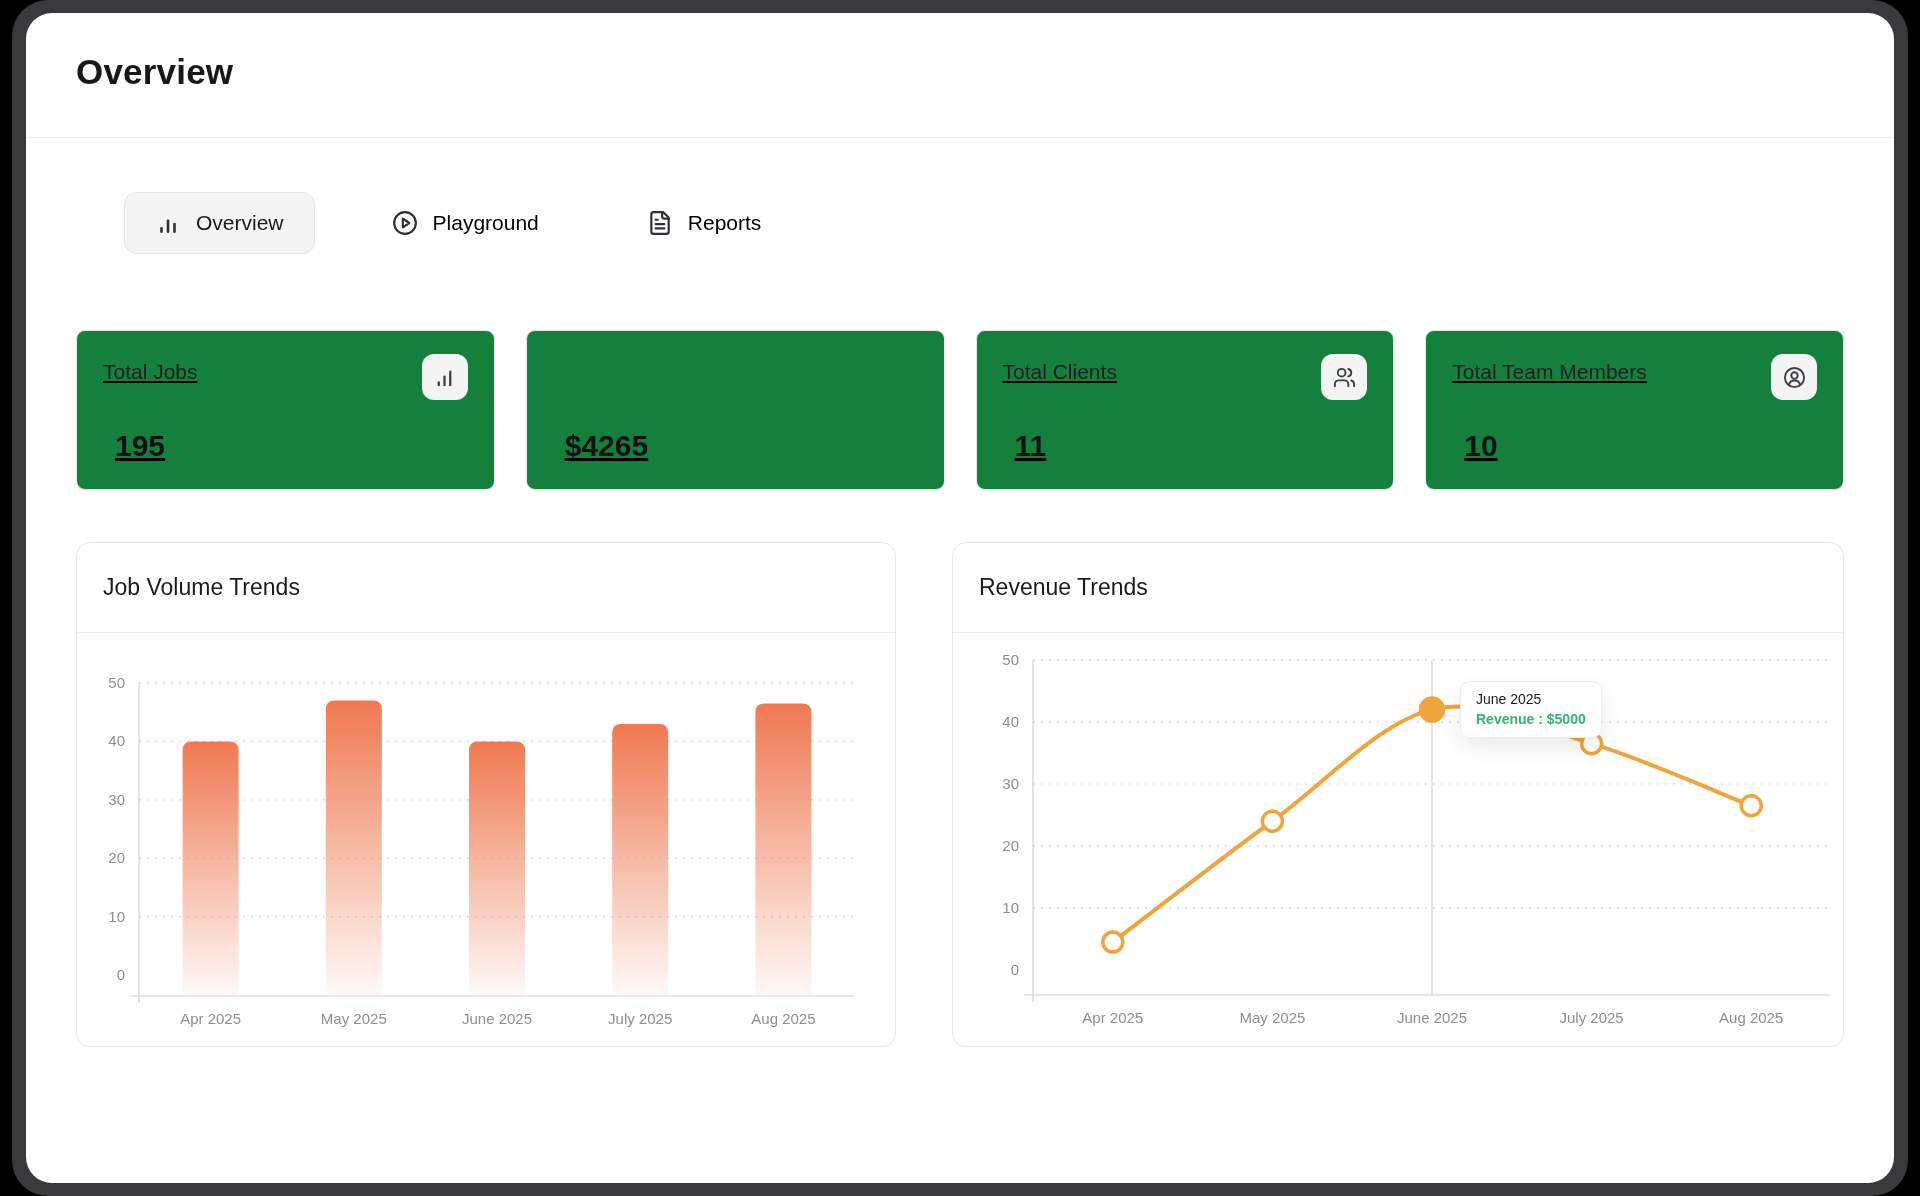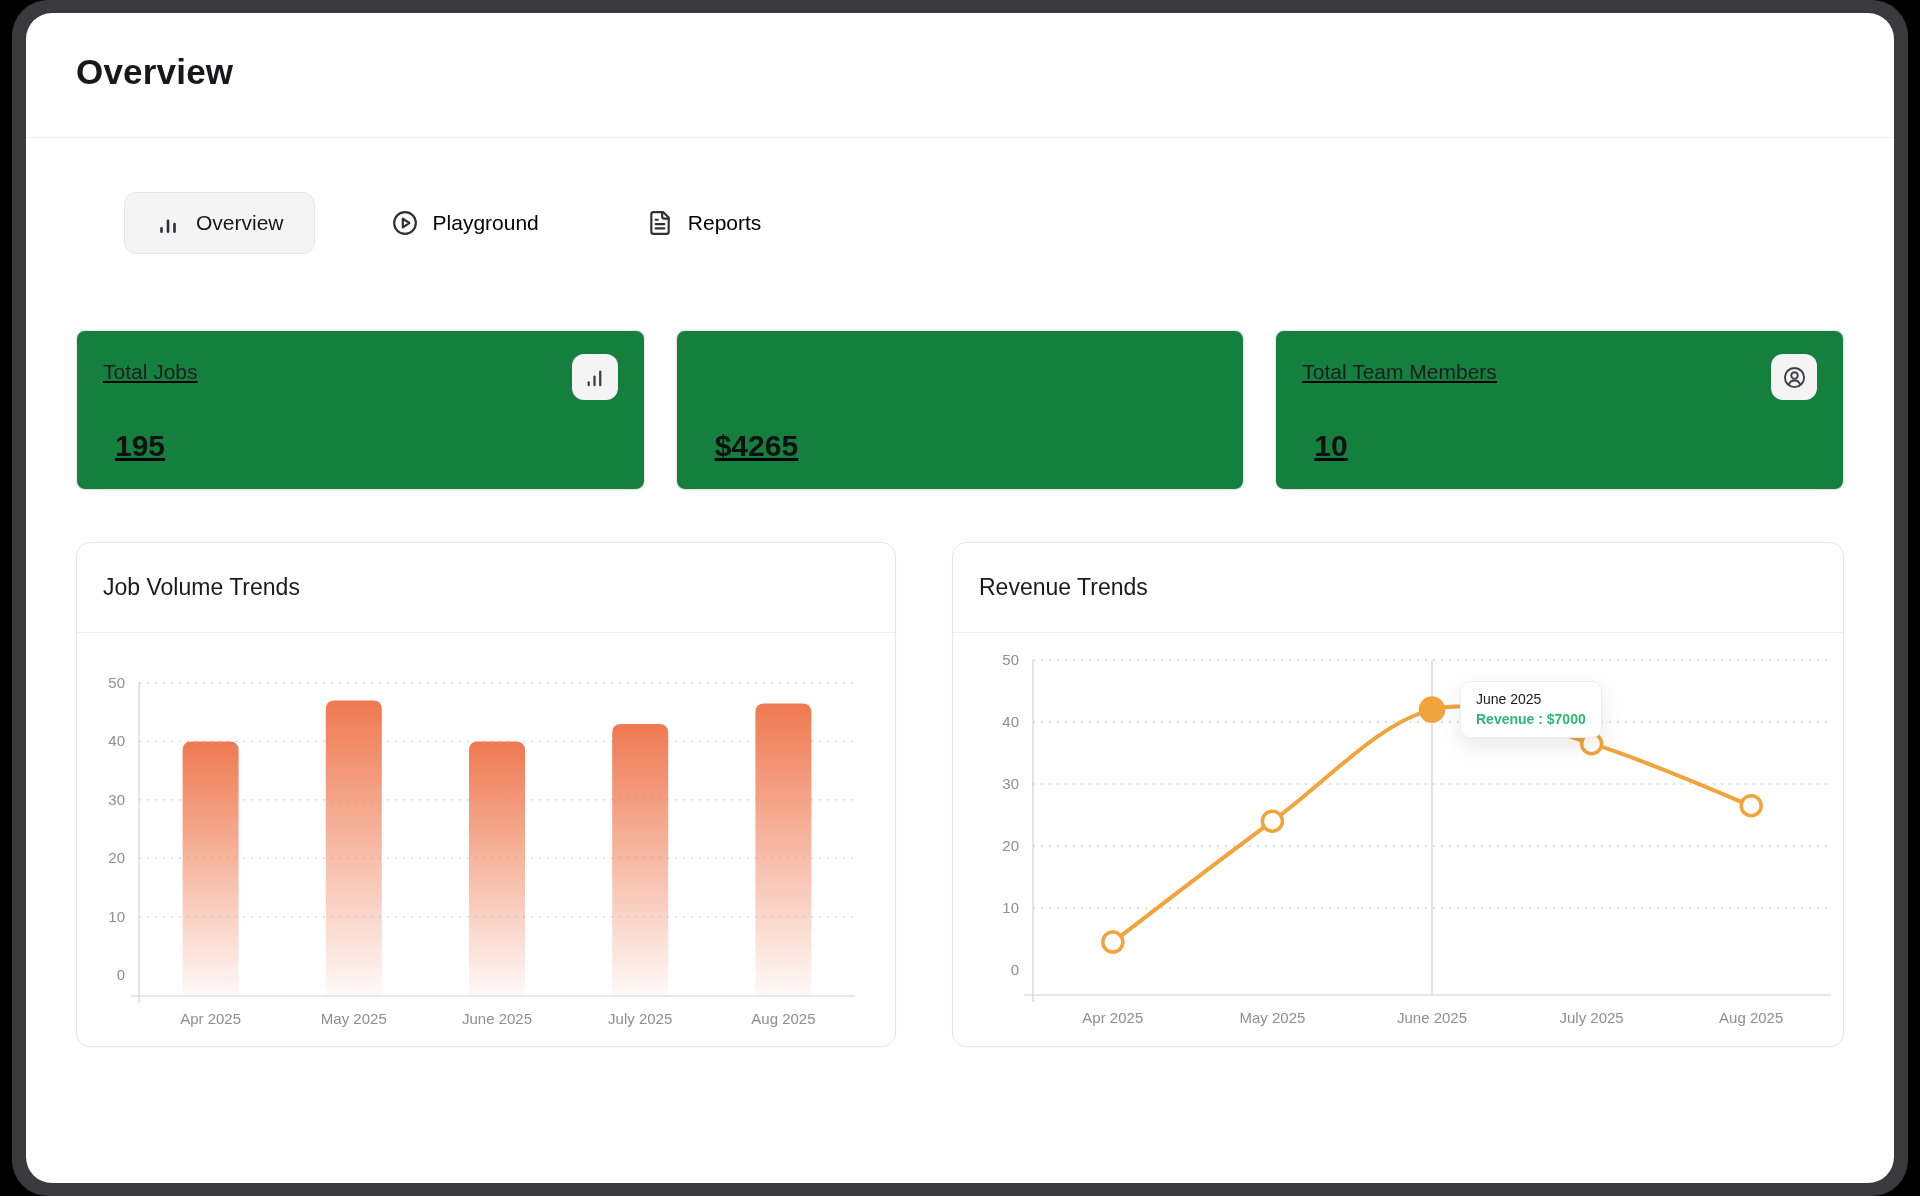--- a/index.html
+++ b/index.html
@@ -92,20 +92,34 @@
                 <line x1="6" y1="20" x2="6" y2="17"></line>
                 <line x1="12" y1="20" x2="12" y2="11"></line>
                 <line x1="18" y1="20" x2="18" y2="6"></line>
               </svg>
           </span>
         </div>
         <div class="stat-value">195</div>
       </div>
       <div class="stat-card">
         <div class="stat-value">$4265</div>
+      </div>
+      <div class="stat-card">
+        <div class="stat-top">
+          <span class="stat-label">Total Clients</span>
+          <span class="stat-iconbox">
+            <svg viewBox="0 0 24 24" fill="none" stroke="currentColor" stroke-width="2" stroke-linecap="round" stroke-linejoin="round">
+                <path d="M16 21v-2a4 4 0 0 0-4-4H6a4 4 0 0 0-4 4v2"></path>
+                <circle cx="9" cy="7" r="4"></circle>
+                <path d="M22 21v-2a4 4 0 0 0-3-3.87"></path>
+                <path d="M16 3.13a4 4 0 0 1 0 7.75"></path>
+              </svg>
+          </span>
+        </div>
+        <div class="stat-value">11</div>
       </div>
       <div class="stat-card">
         <div class="stat-top">
           <span class="stat-label">Total Team Members</span>
           <span class="stat-iconbox">
             <svg viewBox="0 0 24 24" fill="none" stroke="currentColor" stroke-width="2" stroke-linecap="round" stroke-linejoin="round">
                 <circle cx="12" cy="12" r="10"></circle>
                 <circle cx="12" cy="10" r="3.4"></circle>
                 <path d="M17.8 19.2a6.2 6.2 0 0 0-11.6 0"></path>
               </svg>
@@ -182,20 +196,20 @@
               <line x1="479" y1="27" x2="479" y2="362" stroke="#d6d6db" stroke-width="1.3"></line>
               <path d="M 159.8 309.1 C 186.4 288.95000000000005, 266.2 226.95, 319.4 188.2 C 372.59999999999997 149.45, 425.8 89.5166666666667, 479 76.60000000000002 C 532.2 63.68333333333336, 585.4000000000001 94.68333333333332, 638.6 110.69999999999999 C 691.8 126.71666666666665, 771.5999999999999 162.36666666666665, 798.1999999999999 172.7" fill="none" stroke="#f2a43c" stroke-width="4" stroke-linecap="round" stroke-linejoin="round"></path>
               <circle cx="159.8" cy="309.1" r="10" fill="#fff" stroke="#f2a43c" stroke-width="3.5"></circle>
               <circle cx="319.4" cy="188.2" r="10" fill="#fff" stroke="#f2a43c" stroke-width="3.5"></circle>
               <circle cx="479" cy="76.60000000000002" r="11.5" fill="#f2a43c" stroke="#f2a43c" stroke-width="3.5"></circle>
               <circle cx="638.6" cy="110.69999999999999" r="10" fill="#fff" stroke="#f2a43c" stroke-width="3.5"></circle>
               <circle cx="798.1999999999999" cy="172.7" r="10" fill="#fff" stroke="#f2a43c" stroke-width="3.5"></circle>
             </svg>
           <div class="line-tooltip" id="lineTooltip" style="left: 507px; top: 47.6px;">
             <span class="tt-title">June 2025</span>
-            <span class="tt-value" id="ttValue" style="color: rgb(46, 184, 115);">Revenue : $7000</span>
+            <span class="tt-value" id="ttValue" style="color: rgb(46, 184, 115);">Revenue : $5000</span>
           </div>
         </div>
       </div>
     </div>
 
   </div>
 </div>
 
 </body></html>

